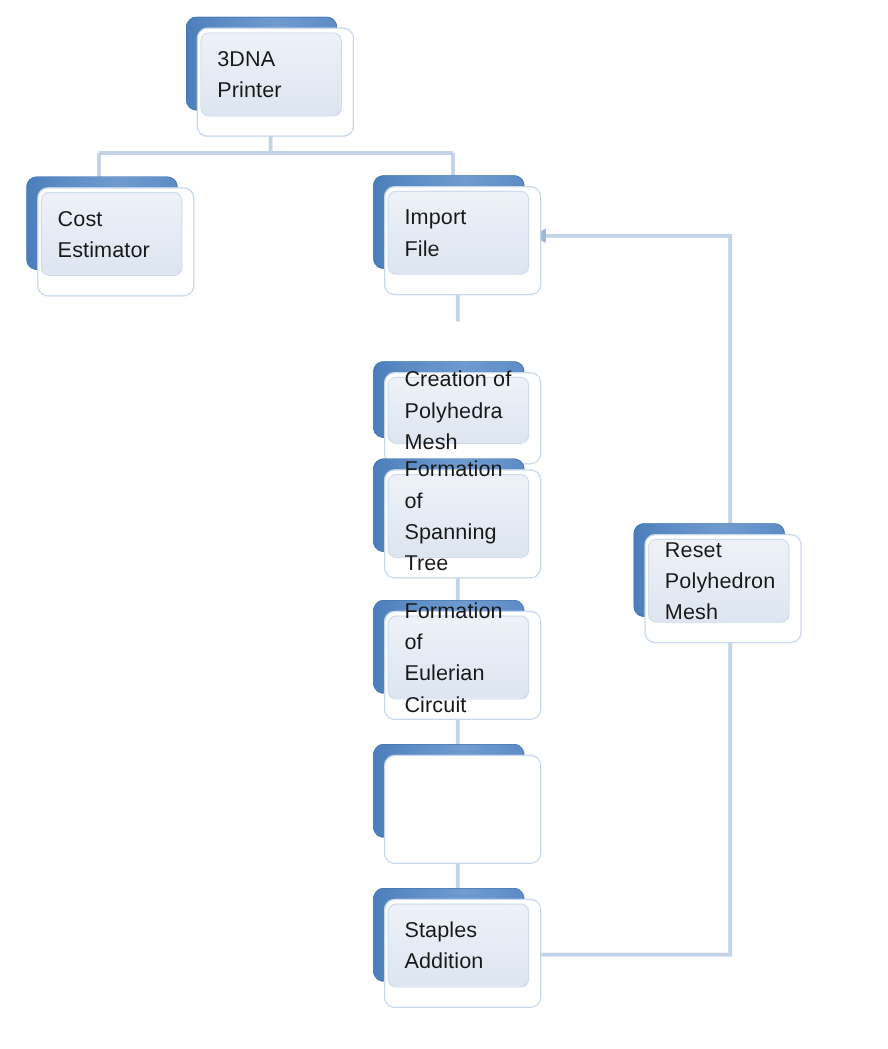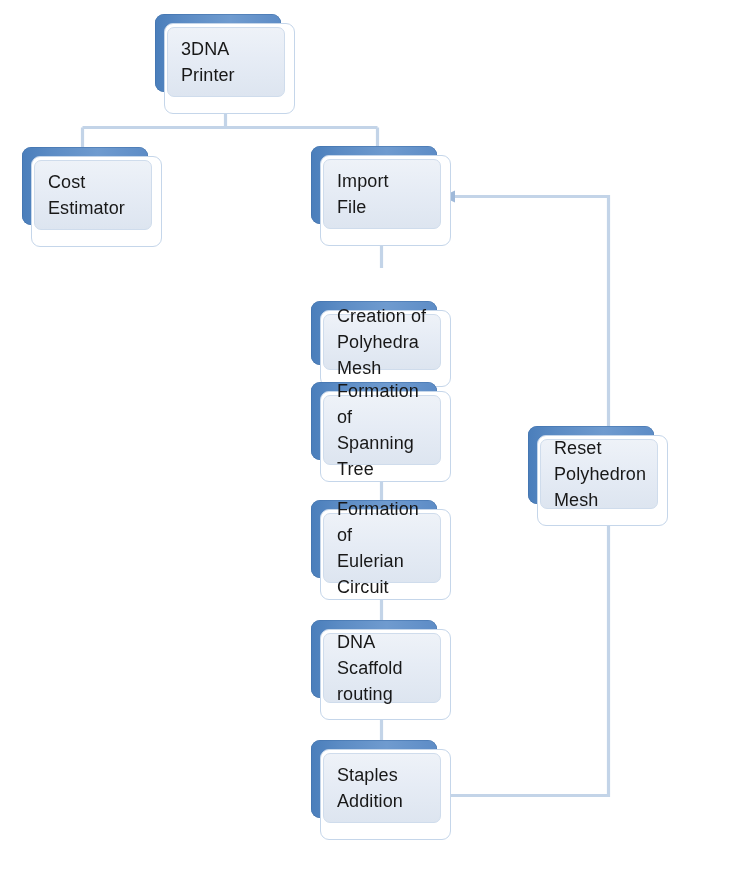--- a/index.html
+++ b/index.html
@@ -157,36 +157,32 @@
     <div class="layer-mid"></div>
     <div class="layer-front">
       <span class="node-label">Formation of
 Eulerian Circuit</span>
     </div>
   </div>
 
   <div class="node" style="left:311px; top:620px; width:140px; height:100px; z-index:6;">
     <div class="layer-back"></div>
     <div class="layer-mid"></div>
-    <div class="layer-front">
-      <span class="node-label">DNA Scaffold
-routing</span>
-    </div>
   </div>
 
   <div class="node" style="left:311px; top:740px; width:140px; height:100px; z-index:6;border-radius:27px;">
     <div class="layer-back"></div>
     <div class="layer-mid"></div>
     <div class="layer-front">
       <span class="node-label">Staples
 Addition</span>
     </div>
   </div>
 
-  <div class="node" style="left:528px; top:426px; width:140px; height:100px; z-index:7;">
+  <div class="node" style="left:528px; top:436px; width:140px; height:100px; z-index:7;">
     <div class="layer-back"></div>
     <div class="layer-mid"></div>
     <div class="layer-front">
       <span class="node-label">Reset
 Polyhedron
 Mesh</span>
     </div>
   </div>
 
 </div>

